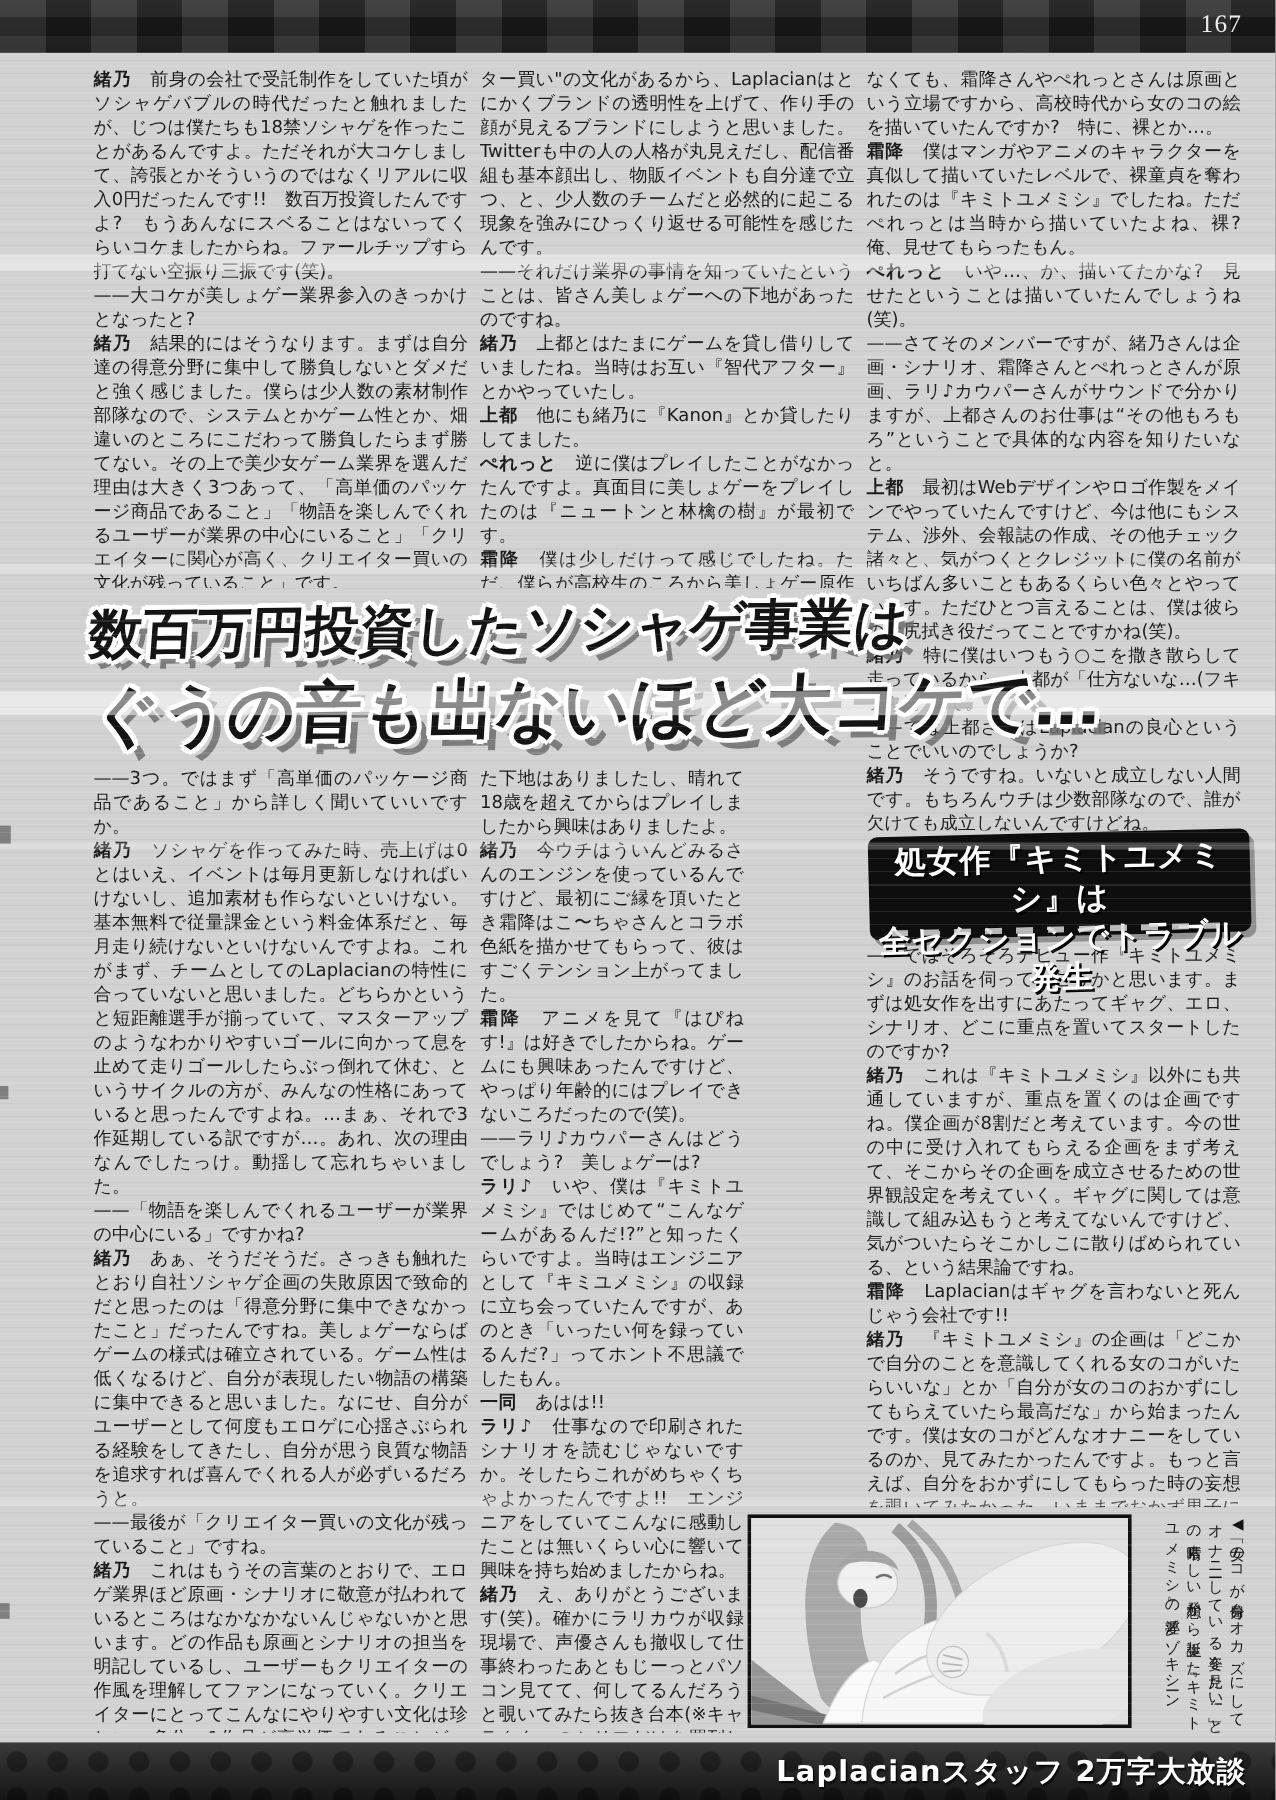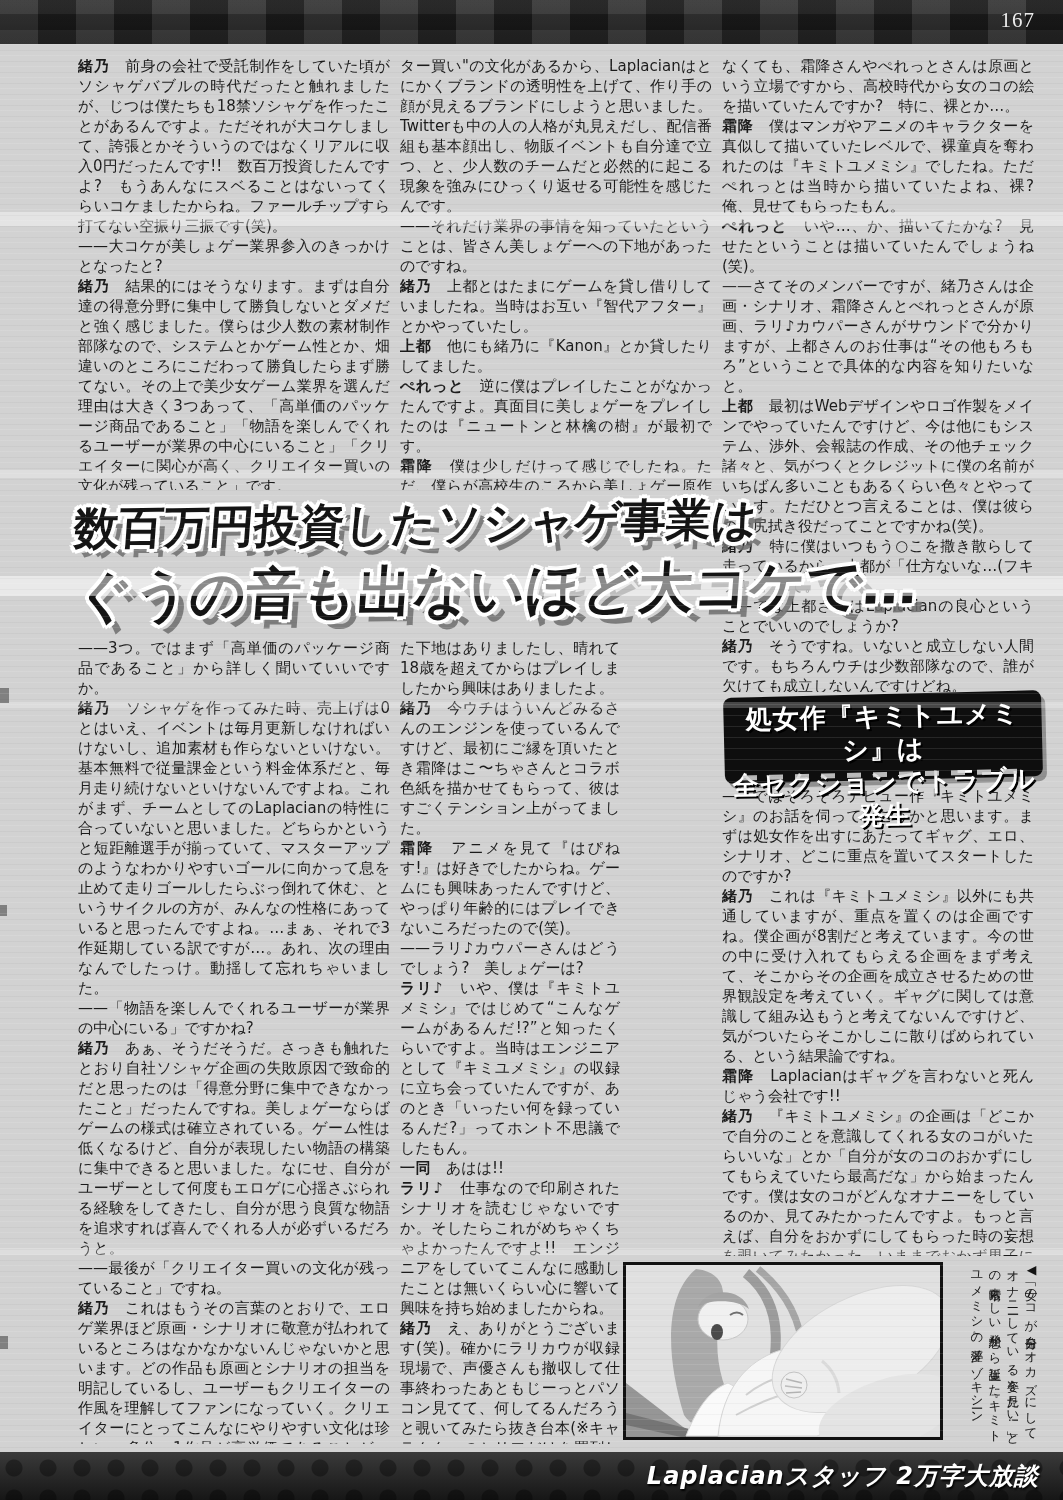--- a/index.html
+++ b/index.html
@@ -12,21 +12,21 @@
       repeating-linear-gradient(0deg,rgba(255,255,255,.05) 0 14px,rgba(0,0,0,.18) 14px 30px),
       linear-gradient(180deg,#2d2d2d,#1c1c1c);}
   .pagenum{position:absolute;right:28px;top:8px;color:#ededed;font-family:"Liberation Serif",serif;
     font-size:21px;letter-spacing:1px;z-index:7;}
   .footband{position:absolute;left:0;top:1452px;width:1063px;height:48px;z-index:6;
     background:
       radial-gradient(circle 9px at 14px 16px,rgba(0,0,0,.35) 8px,transparent 9px),
       linear-gradient(180deg,#3a3a3a,#161616);
     background-size:34px 30px,100% 100%;}
   .foottext{position:absolute;right:24px;top:1460px;z-index:7;color:#fff;font-weight:bold;
-    font-size:24px;letter-spacing:1px;text-shadow:1px 2px 2px #000;font-style:italic;}
+    font-size:24px;letter-spacing:1px;text-shadow:1px 2px 2px #000;}
   
   .col-block{position:absolute;z-index:1;font-size:15px;line-height:20px;text-align:justify;}
   .col-block p{margin:0;padding:0;}
   .col-block .spk{font-weight:bold;letter-spacing:.5px;}
   .wrap-spacer{float:right;width:92px;height:182px;margin-top:620px;}
   
   .headline-main{position:absolute;left:72px;top:492px;z-index:2;white-space:nowrap;
     transform:skewX(-5deg) rotate(-.8deg);font-weight:bold;color:#141414;}
   .headline-main .l1{font-size:45px;line-height:62px;display:block;
     text-shadow:-3px -3px 0 #fff,3px -3px 0 #fff,-3px 3px 0 #fff,3px 3px 0 #fff,

